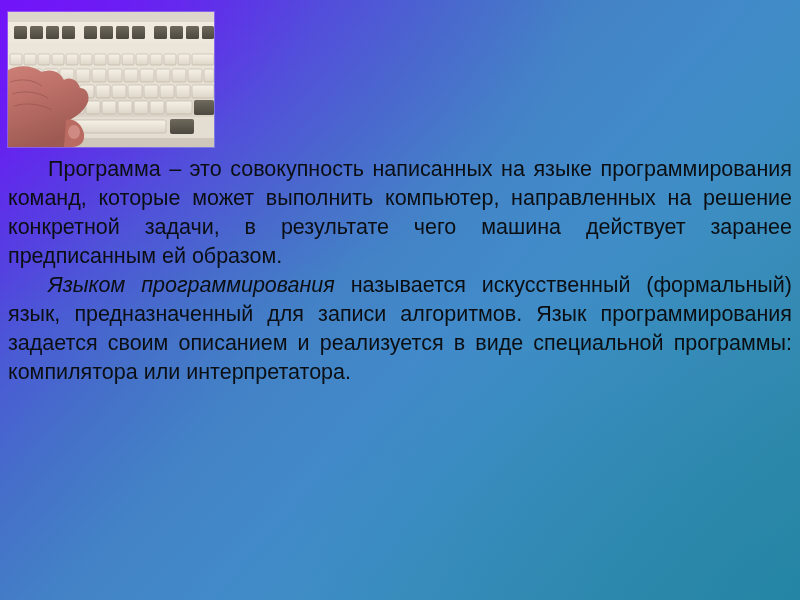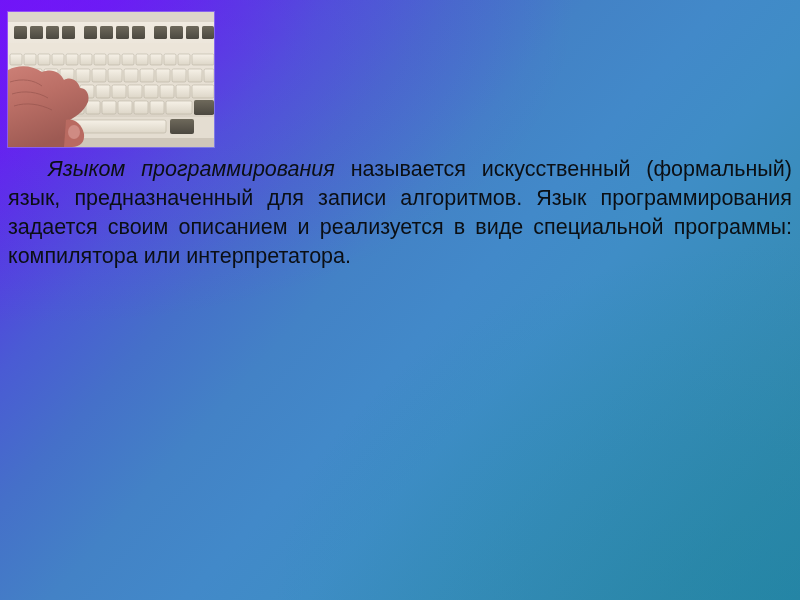--- a/index.html
+++ b/index.html
@@ -203,17 +203,18 @@
 
       <g stroke="#8e4f49" stroke-width="1" fill="none" opacity="0.55">
         <path d="M 2 70 C 14 66, 26 68, 34 74"></path>
         <path d="M 4 82 C 16 78, 30 80, 40 86"></path>
         <path d="M 6 94 C 18 90, 32 92, 44 98"></path>
       </g>
     </svg>
   </div>
 
   <div class="body-text">
+    <p><span>Программа – это совокупность написанных на языке программирования команд, которые может выполнить компьютер, направленных на решение конкретной задачи, в результате чего машина действует заранее предписанным ей образом.</span></p>
 
     <p class="last-para"><em>Языком программирования</em><span> называется искусственный (формальный) язык, предназначенный для записи алгоритмов. Язык программирования задается своим описанием и реализуется в виде специальной программы: компилятора или интерпретатора.</span></p>
   </div>
 
 </div>
 
 </body></html>

